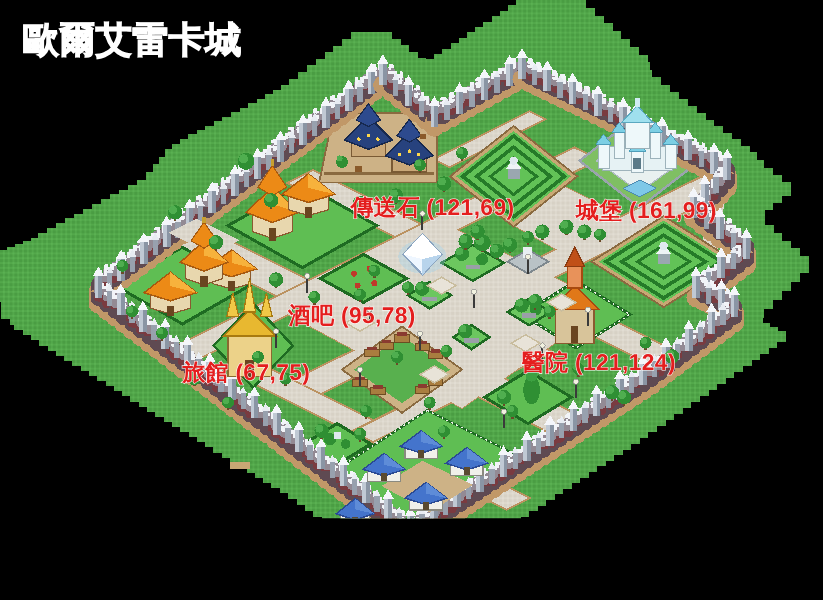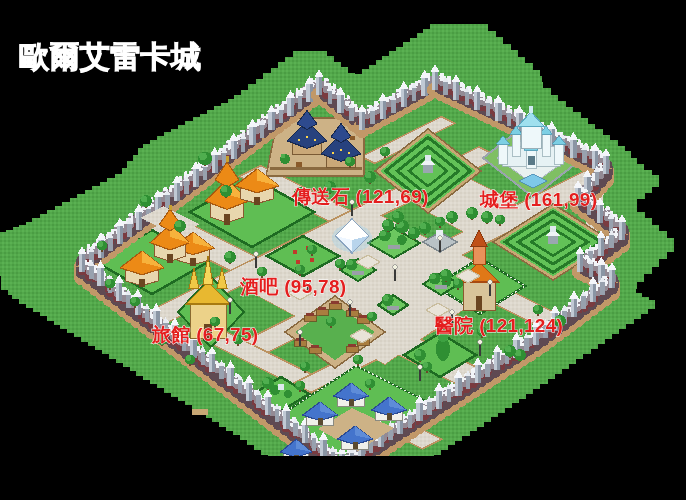--- a/index.html
+++ b/index.html
@@ -1,15 +1,15 @@
 <!DOCTYPE html>
 <html><head><meta charset="utf-8">
 <style>
 html,body{margin:0;padding:0;background:#000;}
-#map{position:relative;width:686px;height:432px;background:#000;overflow:hidden;margin-top:24px;}
+#map{position:relative;width:686px;height:432px;background:#000;overflow:hidden;}
 </style></head>
 <body>
 <div id="map">
 <svg width="686" height="500" viewBox="0 0 686 500" shape-rendering="crispEdges">
 <defs>
 <pattern id="grass" width="4" height="4" patternUnits="userSpaceOnUse">
 <rect width="4" height="4" fill="#53a84b"></rect>
 <rect width="2" height="2" fill="#4a9d43"></rect>
 <rect x="2" y="2" width="2" height="2" fill="#5ab152"></rect>
 </pattern>

